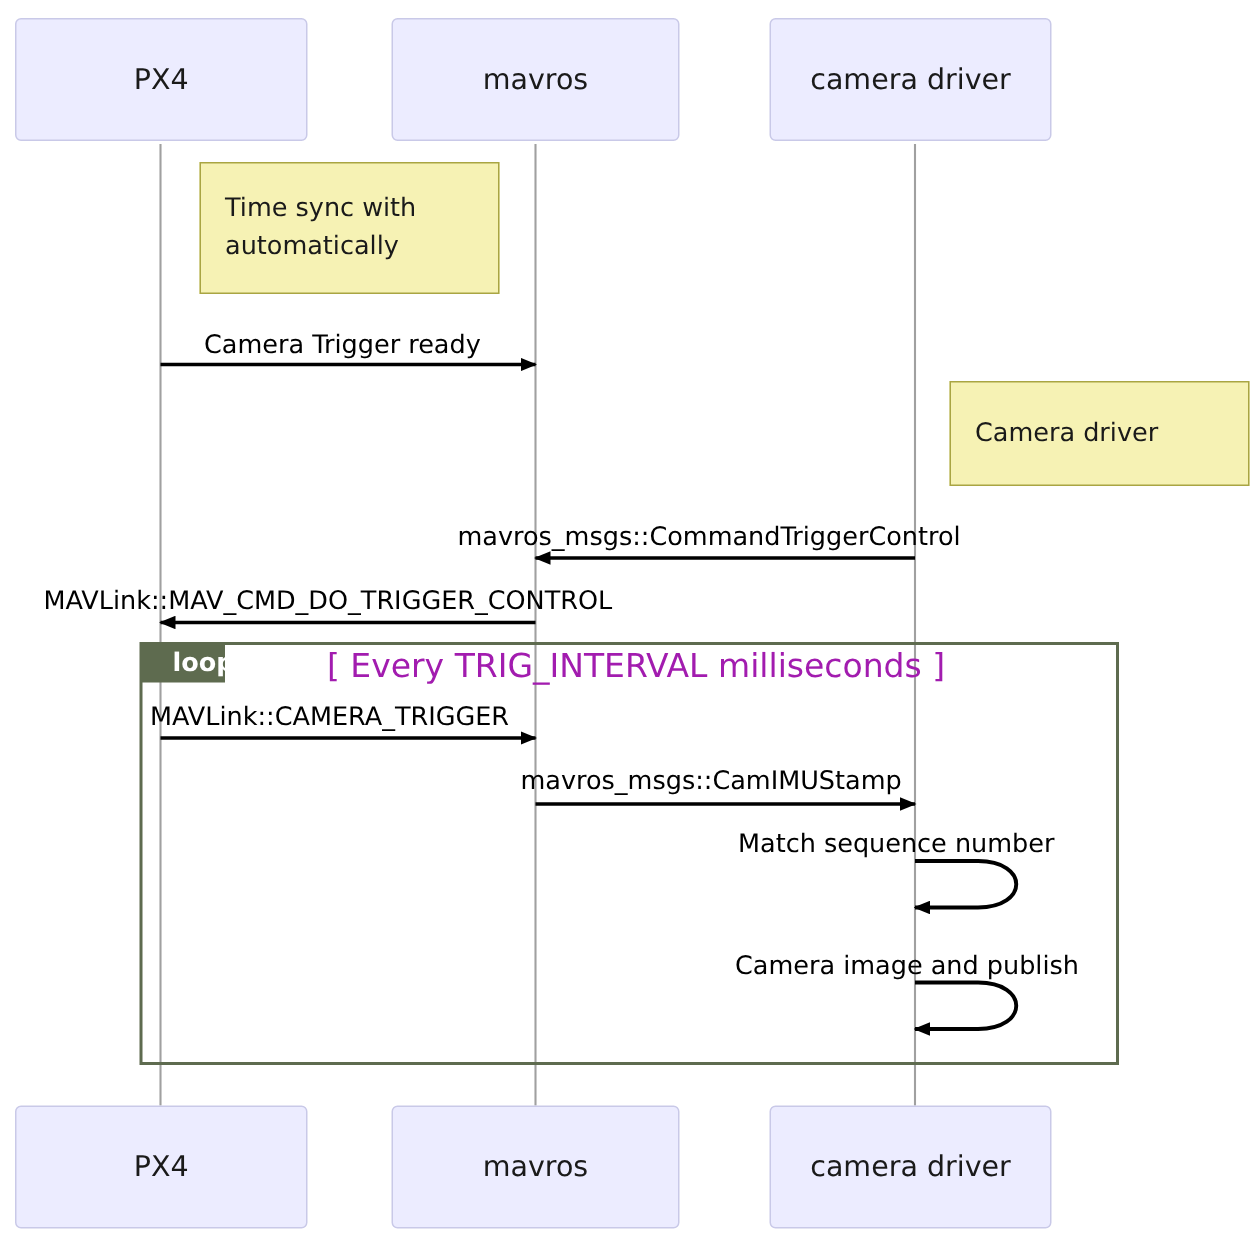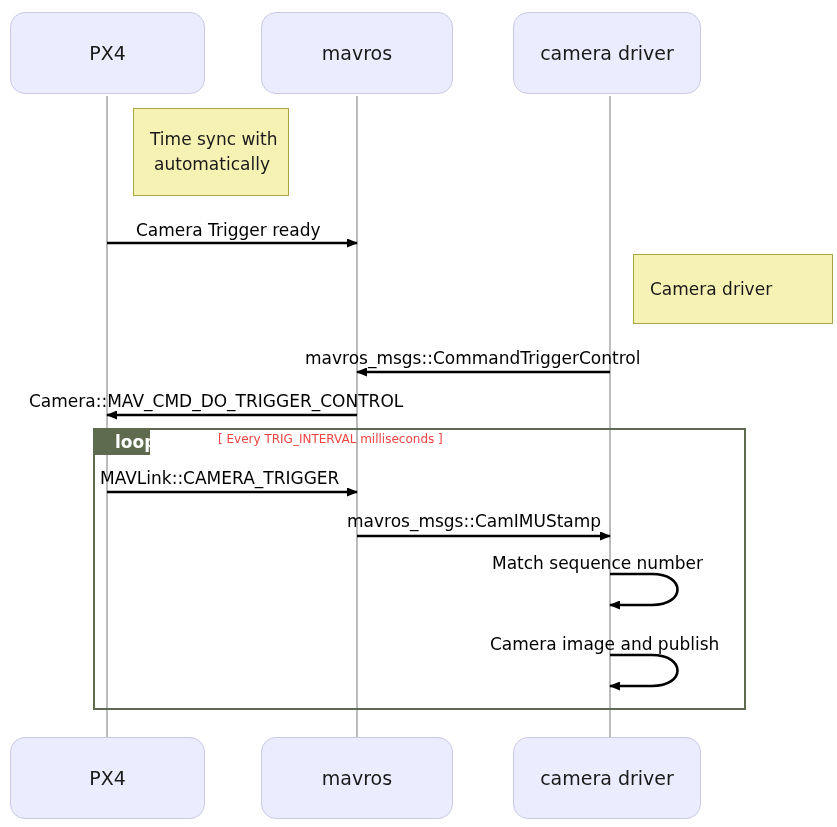--- a/index.html
+++ b/index.html
@@ -24,21 +24,21 @@
     position: absolute;
     left: 0; top: 0;
     width: 837px;
     height: 827px;
   }
   .participant-box {
     position: absolute;
     box-sizing: border-box;
     background: #ECECFF;
     border: 1px solid #C9C9E8;
-    border-radius: 15px;
+    border-radius: 4px;
     display: flex;
     align-items: center;
     justify-content: center;
   }
   .participant-label {
     font-size: 19px;
     color: #1a1a1a;
     font-family: "DejaVu Sans", sans-serif;
     white-space: nowrap;
   }
@@ -71,22 +71,22 @@
     background: #5E6B4F;
     color: #ffffff;
     font-size: 17px;
     font-weight: bold;
     display: flex;
     align-items: center;
     padding-left: 21px;
   }
   .loop-cond {
     position: absolute;
-    font-size: 12px;
-    color: #ef4444;
+    font-size: 22px;
+    color: #a21caf;
     white-space: nowrap;
   }
 </style>
 </head>
 <body>
 
 <div id="diagram-root">
 
   <svg class="layer-svg" viewBox="0 0 837 827" xmlns="http://www.w3.org/2000/svg">
     <defs>
@@ -131,32 +131,32 @@
         <span class="participant-label">PX4</span>
       </div>
       <div class="participant-box" style="left: 261px; top: 737px; width: 192px; height: 82px;">
         <span class="participant-label">mavros</span>
       </div>
       <div class="participant-box" style="left: 513px; top: 737px; width: 188px; height: 82px;">
         <span class="participant-label">camera driver</span>
       </div>
     </div>
   <div id="notes-layer">
-      <div class="note-box" style="left: 133px; top: 108px; width: 156px; height: 88px; text-align: center;">
+      <div class="note-box" style="left: 133px; top: 108px; width: 200px; height: 88px;">
         <div class="note-line">Time sync with</div>
         <div class="note-line">automatically</div>
       </div>
       <div class="note-box" style="left: 633px; top: 254px; width: 200px; height: 70px;">
         <div class="note-line">Camera driver</div>
       </div>
     </div>
   <div id="labels-layer">
       <div class="msg-label" style="left: 136px; top: 220px;">Camera Trigger ready</div>
       <div class="msg-label" style="left: 305px; top: 348px;">mavros_msgs::CommandTriggerControl</div>
-      <div class="msg-label" style="left: 29px; top: 391px;">Camera::MAV_CMD_DO_TRIGGER_CONTROL</div>
+      <div class="msg-label" style="left: 29px; top: 391px;">MAVLink::MAV_CMD_DO_TRIGGER_CONTROL</div>
       <div class="msg-label" style="left: 100px; top: 468px;">MAVLink::CAMERA_TRIGGER</div>
       <div class="msg-label" style="left: 347px; top: 511px;">mavros_msgs::CamIMUStamp</div>
       <div class="msg-label" style="left: 492px; top: 553px;">Match sequence number</div>
       <div class="msg-label" style="left: 490px; top: 634px;">Camera image and publish</div>
     </div>
   <div id="frame-labels-layer">
       <div class="loop-badge" style="left: 94px; top: 429px; width: 56px; height: 26px;">loop</div>
       <div class="loop-cond" style="left: 218px; top: 432px;">[ Every TRIG_INTERVAL milliseconds ]</div>
     </div>
 

